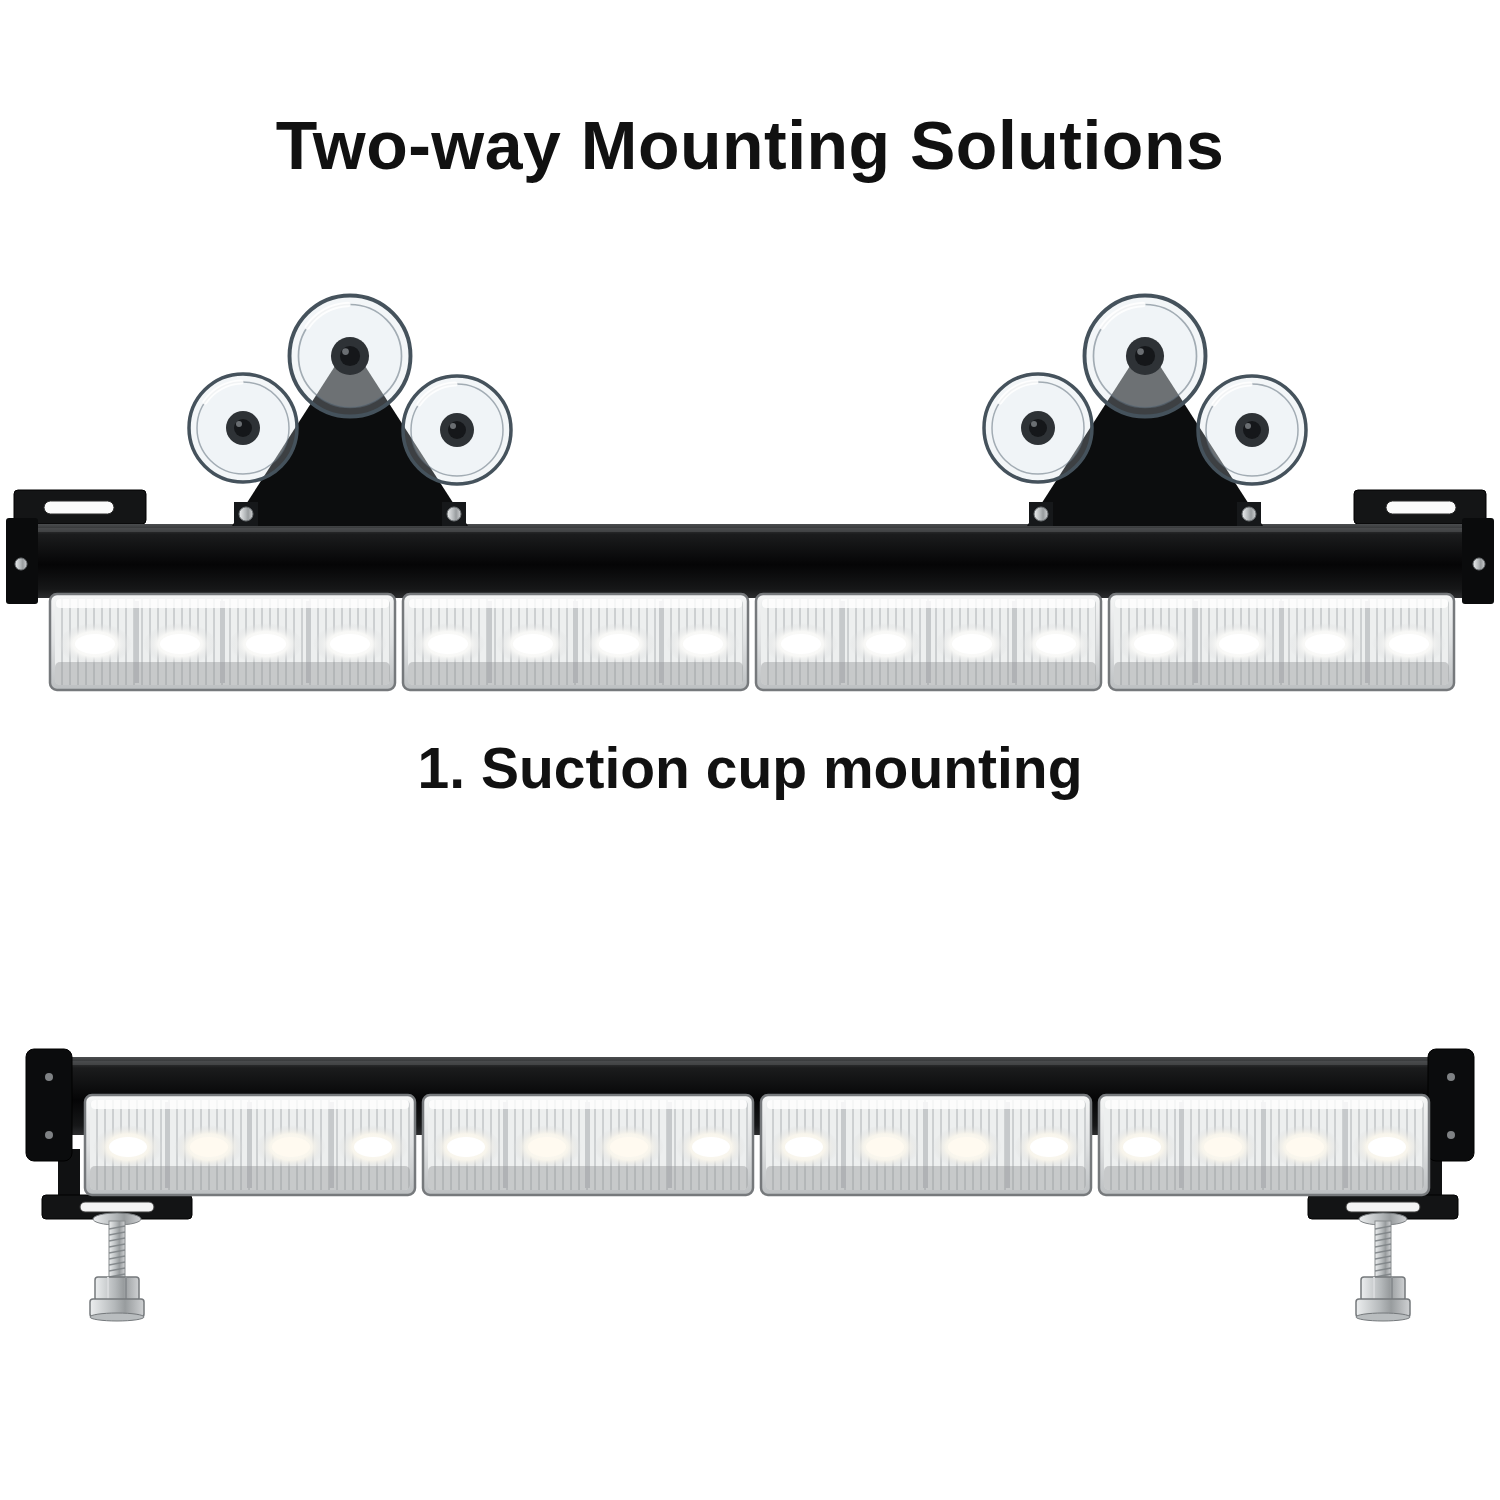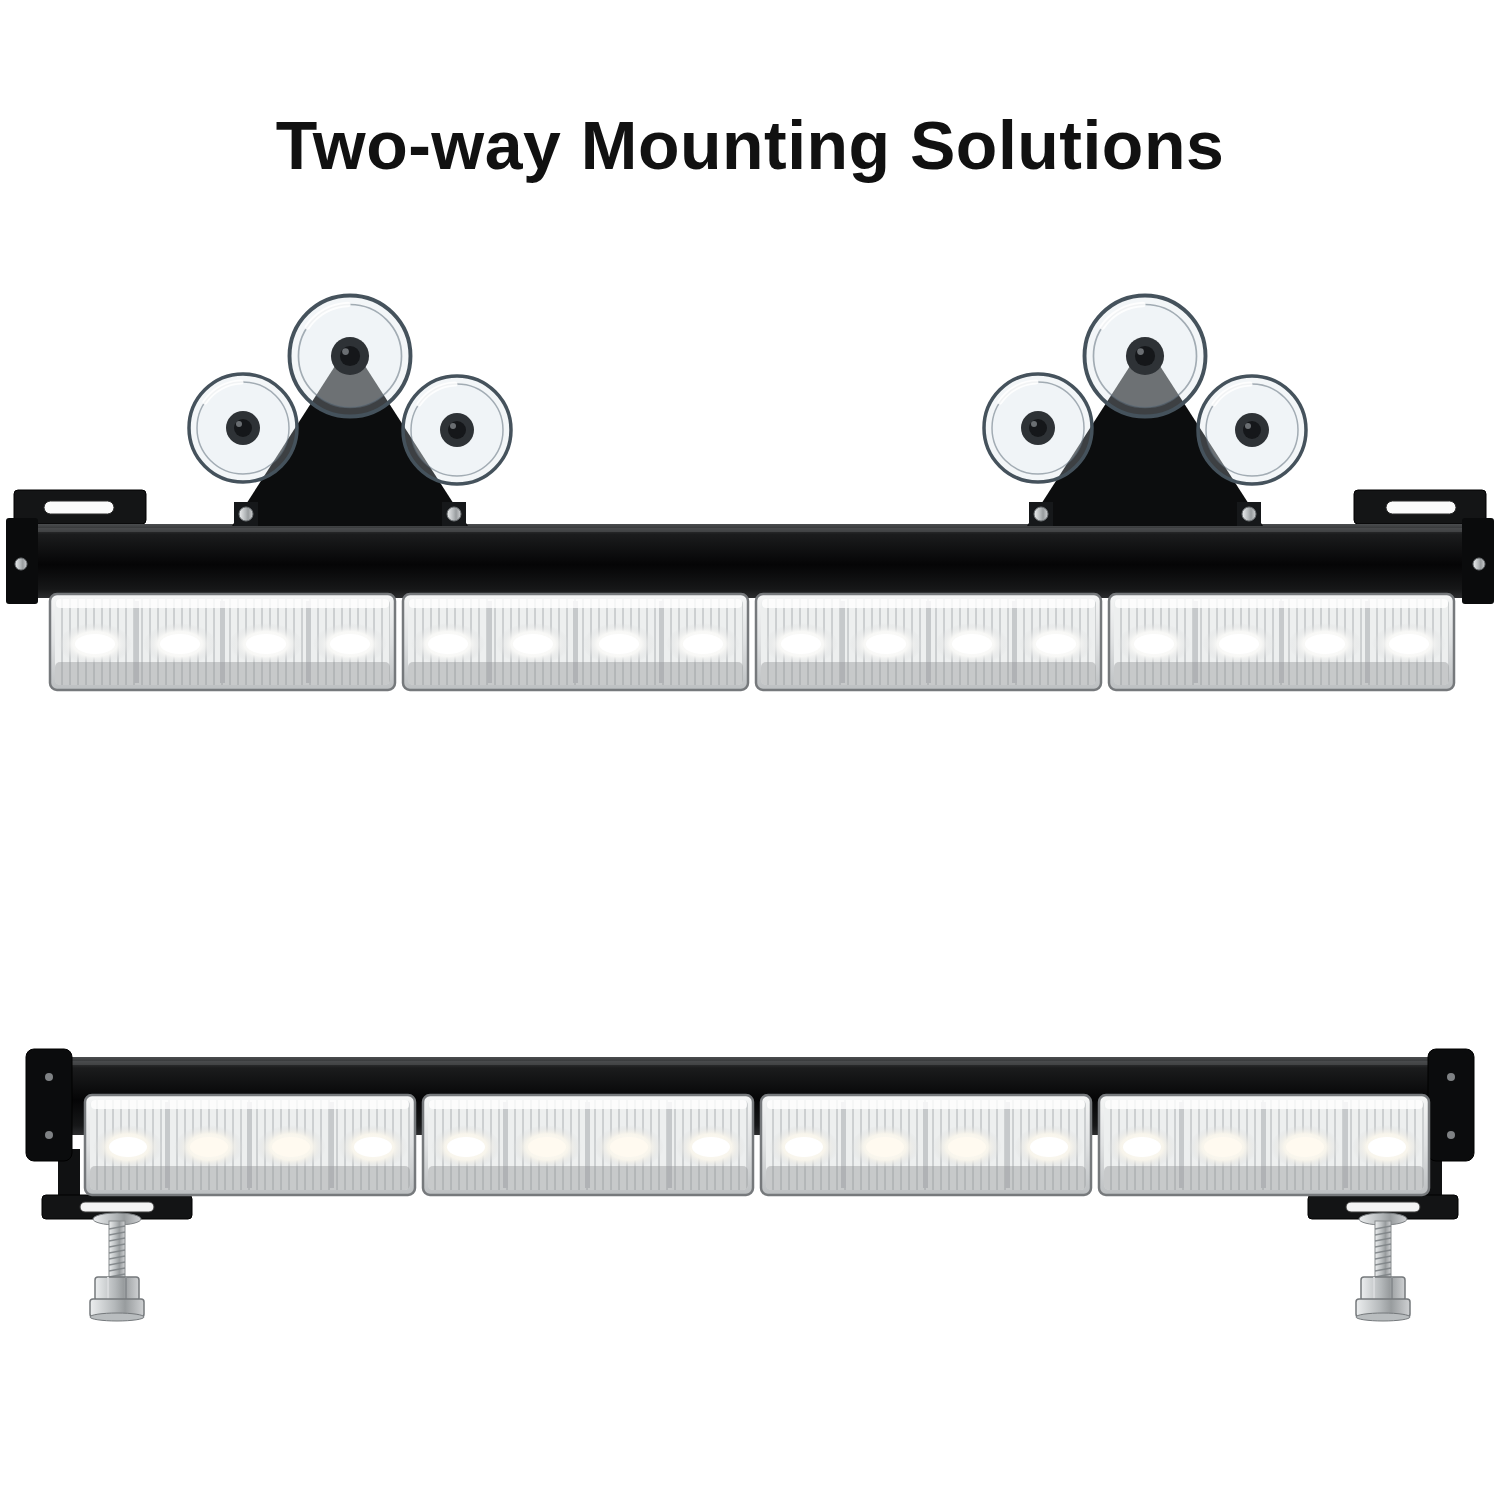--- a/index.html
+++ b/index.html
@@ -127,20 +127,21 @@
       <use href="#g1-assembly" x="0" y="0" transform="translate(350,256)"></use>
       <use href="#g1-assembly" x="0" y="0" transform="translate(1145,256)"></use>
 
       <use href="#g1-module" x="50" y="326"></use>
       <use href="#g1-module" x="403" y="326"></use>
       <use href="#g1-module" x="756" y="326"></use>
       <use href="#g1-module" x="1109" y="326"></use>
     </svg>
   </figure>
 
+  <div class="caption caption-1">1. Suction cup mounting</div>
 
   <figure class="photo photo-2">
     <svg width="1500" height="310" viewBox="0 0 1500 310">
       <defs>
         <linearGradient id="g2-bar" x1="0" y1="0" x2="0" y2="1">
           <stop offset="0" stop-color="#4b4d4f"></stop>
           <stop offset="0.14" stop-color="#1b1c1d"></stop>
           <stop offset="0.55" stop-color="#050506"></stop>
           <stop offset="0.88" stop-color="#161718"></stop>
           <stop offset="1" stop-color="#2c2d2f"></stop>

